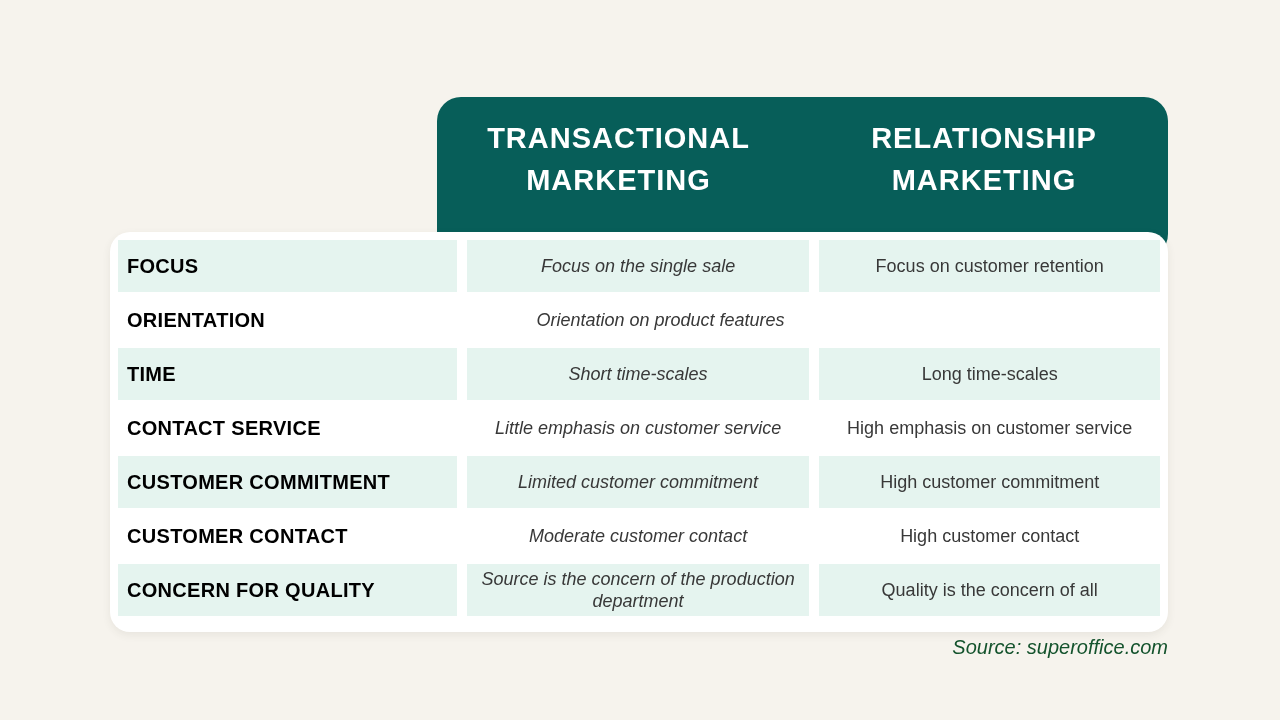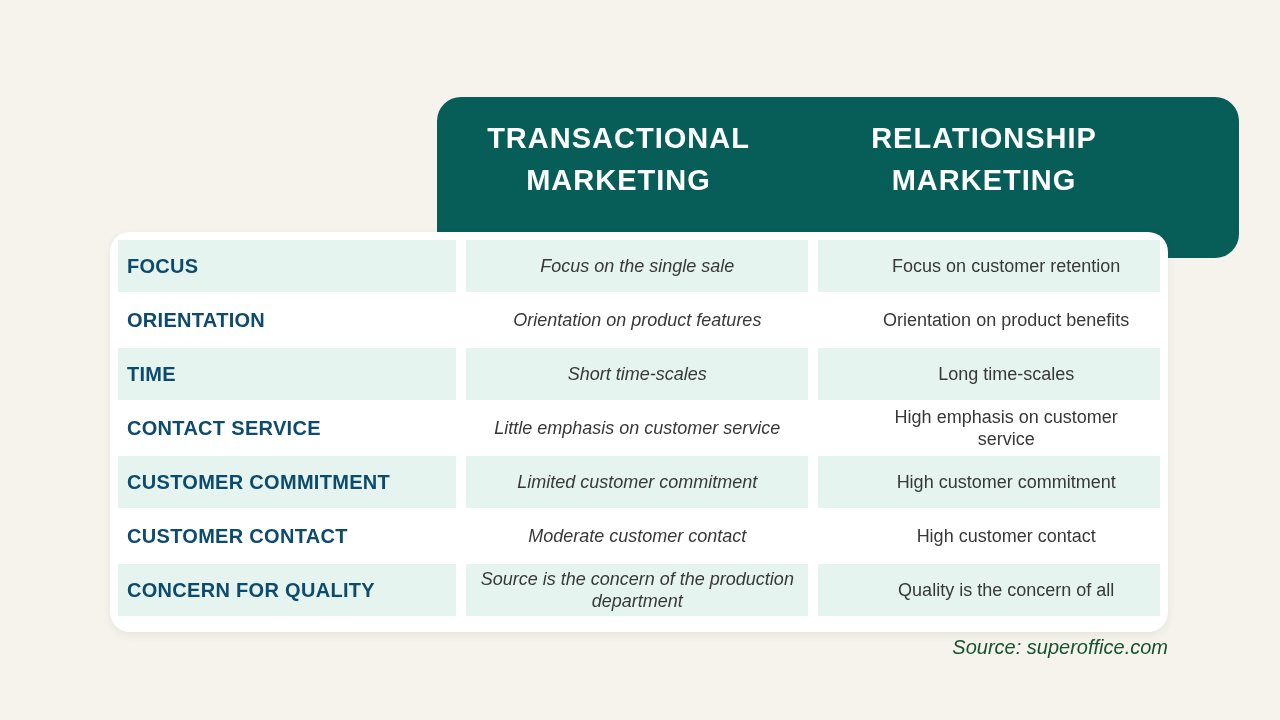--- a/index.html
+++ b/index.html
@@ -12,21 +12,21 @@
     height: 720px;
     background: #f6f3ed;
     overflow: hidden;
   }
 
   
   .header-block {
     position: absolute;
     left: 437px;
     top: 97px;
-    width: 802px;
+    width: 731px;
     height: 161px;
     background: #075e59;
     border-radius: 24px;
     display: flex;
     align-items: flex-start;
     padding-top: 20px;
     z-index: 1;
   }
   .header-cell {
     color: #ffffff;
@@ -60,37 +60,37 @@
     align-items: stretch;
   }
   .trow:nth-child(odd)  { height: 52px; }
   .trow:nth-child(even) { height: 56px; }
 
   .label-cell {
     width: 354px;
     display: flex;
     align-items: center;
     padding-left: 9px;
-    color: #0c4a6e;
+    color: #000000;
     font-weight: bold;
     font-size: 20px;
     letter-spacing: 0.3px;
   }
   .data-cell {
     display: flex;
     align-items: center;
     justify-content: center;
     text-align: center;
     color: #383838;
     font-size: 18px;
     line-height: 22px;
     padding: 0 14px;
   }
   .data-cell.mid   { width: 357px; font-style: italic; }
-  .data-cell.right { width: 355px; padding-left: 48px; }
+  .data-cell.right { width: 355px; }
 
   .trow:nth-child(odd) .label-cell,
   .trow:nth-child(odd) .data-cell { background: #e5f4ef; }
 
   .source-credit {
     position: absolute;
     right: 112px;
     top: 636px;
     font-style: italic;
     font-size: 20px;
@@ -116,21 +116,20 @@
 
     <div class="trow">
       <div class="label-cell">FOCUS</div>
       <div class="data-cell mid">Focus on the single sale</div>
       <div class="data-cell right">Focus on customer retention</div>
     </div>
 
     <div class="trow">
       <div class="label-cell">ORIENTATION</div>
       <div class="data-cell mid">Orientation on product features</div>
-      <div class="data-cell right">Orientation on product benefits</div>
     </div>
 
     <div class="trow">
       <div class="label-cell">TIME</div>
       <div class="data-cell mid">Short time-scales</div>
       <div class="data-cell right">Long time-scales</div>
     </div>
 
     <div class="trow">
       <div class="label-cell">CONTACT SERVICE</div>

